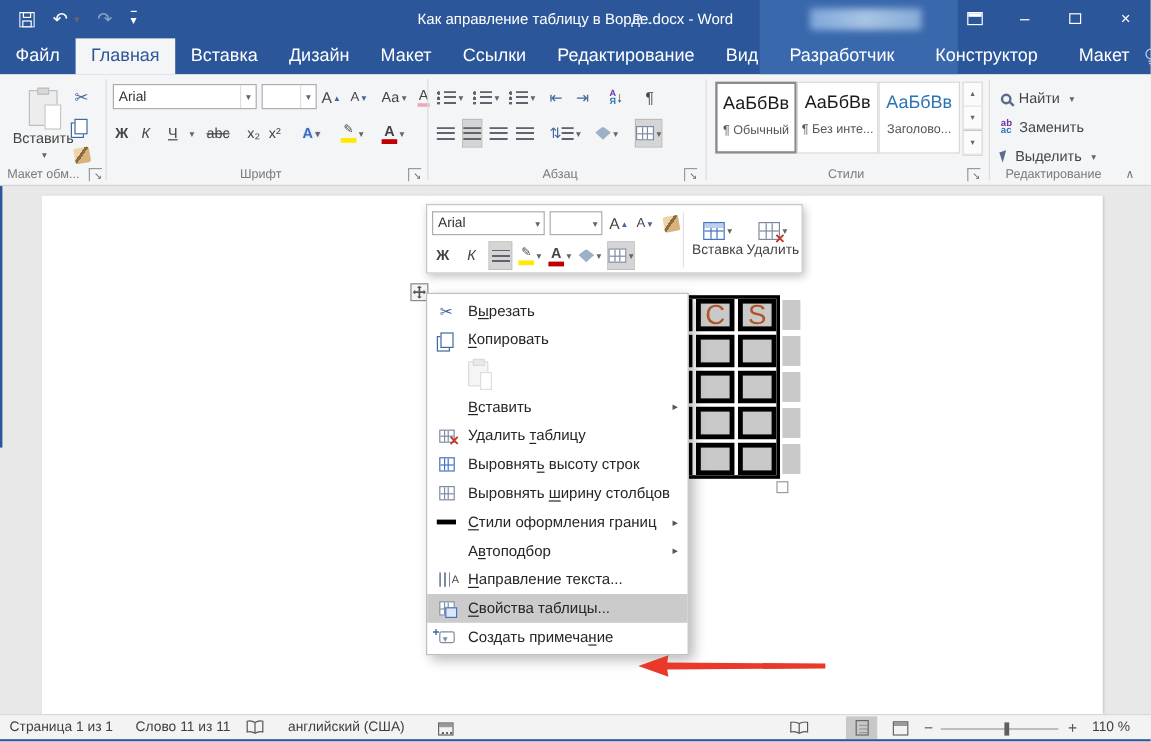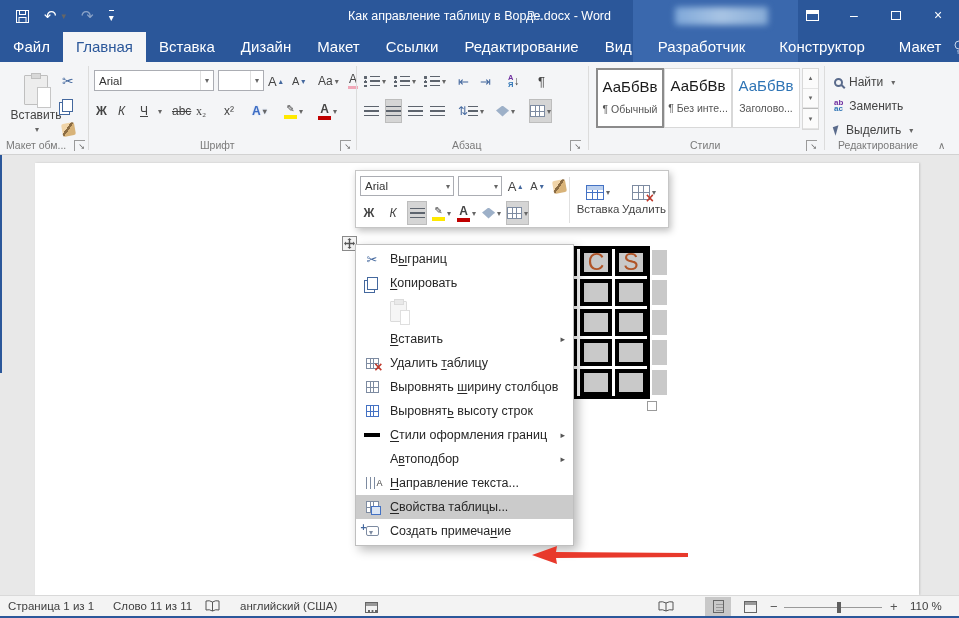--- a/index.html
+++ b/index.html
@@ -251,21 +251,21 @@
         <span>А</span>
         <span style="width:10px;height:3px;background:#f0a8b8;"></span>
       </span>
     </div>
 
   <div class="rbtn" style="left:96px;top:38px;font-weight:bold;">Ж</div>
   <div class="rbtn" style="left:118px;top:38px;font-style:italic;">К</div>
   <div class="rbtn" style="left:140px;top:38px;text-decoration:underline;">Ч</div>
   <div class="rbtn dd" style="left:156px;top:38px;">▾</div>
   <div class="rbtn" style="left:172px;top:38px;text-decoration:line-through;">abc</div>
-  <div class="rbtn" style="left:196px;top:38px;font-family:Liberation Serif, serif;">x₂</div>
+  <div class="rbtn" style="left:206px;top:38px;">x₂</div>
   <div class="rbtn" style="left:224px;top:38px;">x²</div>
   <div class="rbtn" style="left:252px;top:38px;color:#3c6cc4;font-weight:bold;text-shadow:0 0 2px #b8ccee;">
       <span>А</span>
       <span class="dd">▾</span>
     </div>
   <div class="rbtn" style="left:284px;top:38px;">
       <span class="stack">
         <span style="font-size:10px;">✎</span>
         <span class="hl-bar"></span>
       </span>
@@ -473,21 +473,21 @@
           <span class="ico-grid xmark" style="width:18px;height:15px;"></span>
           <span class="dd">▾</span>
         </span>
       <span>Удалить</span>
     </div>
   </div>
 
   <div class="ctxmenu">
     <div class="mitem">
       <span class="mi-icon blue" style="font-size:13px;">✂</span>
-      <span><span>В</span><u>ы</u><span>границ</span></span>
+      <span><span>В</span><u>ы</u><span>резать</span></span>
     </div>
     <div class="mitem">
       <span class="mi-icon">
           <span class="ico-copy"></span>
         </span>
       <span><span></span><u>К</u><span>опировать</span></span>
     </div>
     <div class="mitem paste-row">
       <span class="ico-clipboard clip-sm" style="opacity:.55;width:17px;height:21px;"></span>
     </div>
@@ -497,29 +497,29 @@
       <span class="mi-arrow">▸</span>
     </div>
     <div class="mitem">
       <span class="mi-icon">
           <span class="ico-grid xmark" style="width:13px;height:11px;"></span>
         </span>
       <span><span>Удалить </span><u>т</u><span>аблицу</span></span>
     </div>
     <div class="mitem">
       <span class="mi-icon">
+          <span class="ico-grid gblue" style="width:13px;height:12px;"></span>
+        </span>
+      <span><span>Выровнят</span><u>ь</u><span> высоту строк</span></span>
+    </div>
+    <div class="mitem">
+      <span class="mi-icon">
           <span class="ico-grid" style="width:13px;height:12px;"></span>
         </span>
       <span><span>Выровнять </span><u>ш</u><span>ирину столбцов</span></span>
-    </div>
-    <div class="mitem">
-      <span class="mi-icon">
-          <span class="ico-grid gblue" style="width:13px;height:12px;"></span>
-        </span>
-      <span><span>Выровнят</span><u>ь</u><span> высоту строк</span></span>
     </div>
     <div class="mitem">
       <span class="mi-icon">
           <span class="ico-dash"></span>
         </span>
       <span><span></span><u>С</u><span>тили оформления границ</span></span>
       <span class="mi-arrow">▸</span>
     </div>
     <div class="mitem">
       <span class="mi-icon"></span>

